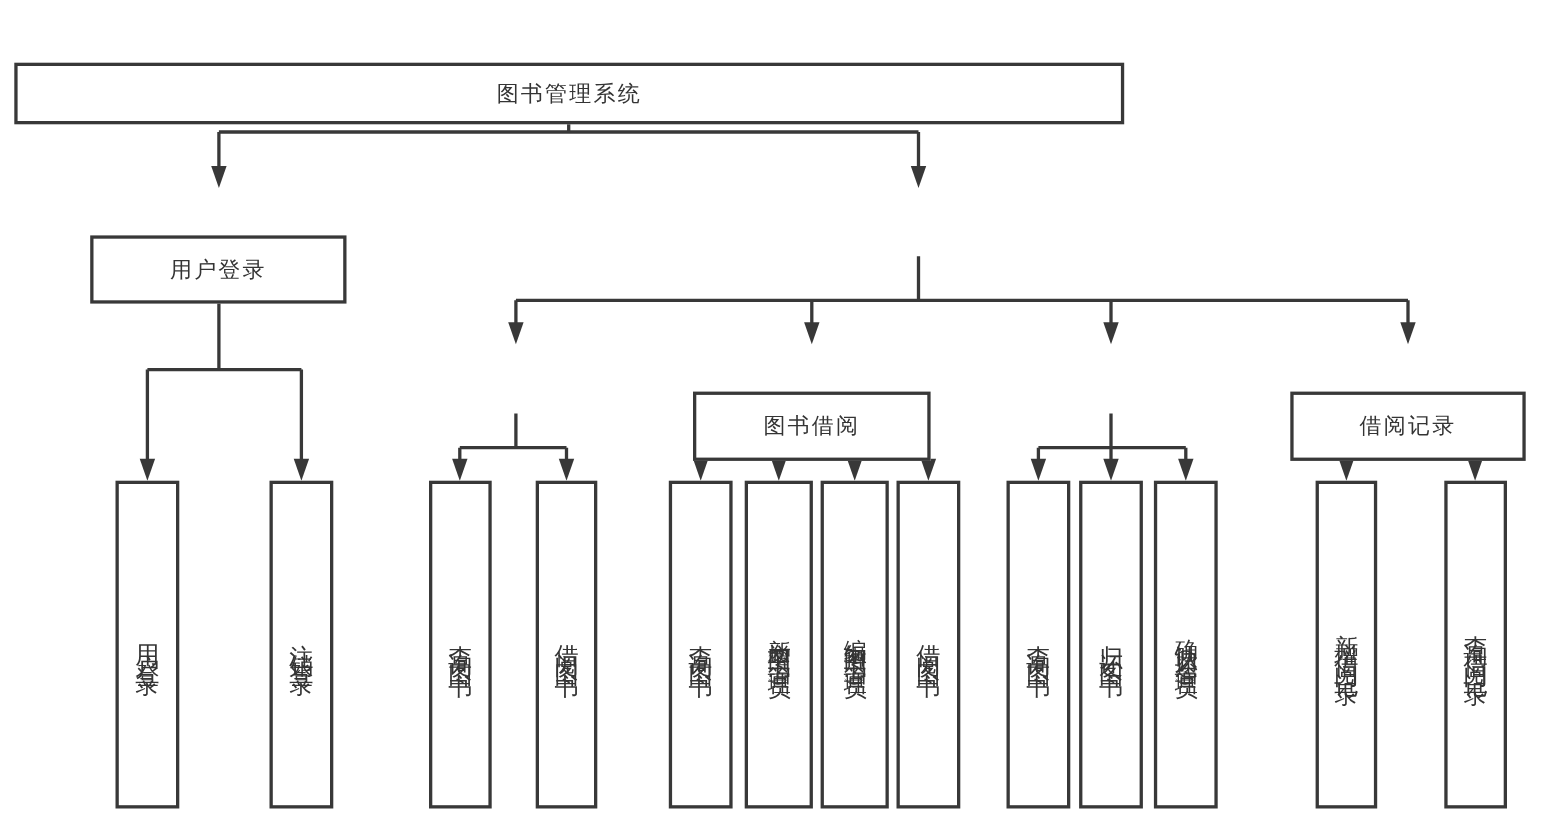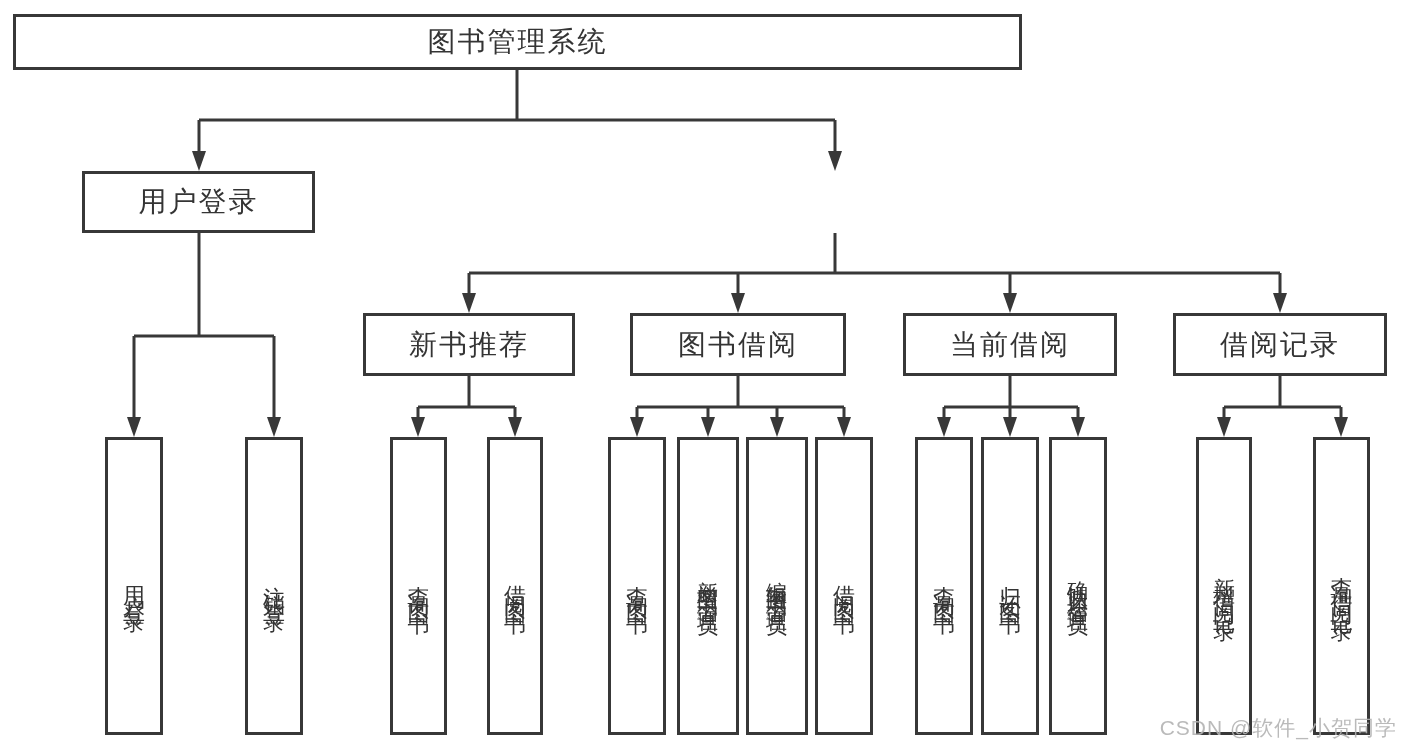--- a/index.html
+++ b/index.html
@@ -27,23 +27,24 @@
     box-sizing: border-box;
     border: 3px solid #383838;
     background: #ffffff;
     color: #343434;
     display: flex;
     align-items: center;
     justify-content: center;
     z-index: 1;
   }
   .h-node {
-    font-size: 28px;
+    font-size: 20px;
     letter-spacing: 2px;
     white-space: nowrap;
+    margin-top: 43px;
   }
   .v-node {
     font-size: 22px;
   }
   .v-node .vtext {
     writing-mode: vertical-rl;
     text-orientation: mixed;
     letter-spacing: 9px;
     line-height: 1;
     white-space: nowrap;
@@ -114,28 +115,22 @@
   </svg>
 
   <div class="node h-node" style="left:13px; top:14px; width:1009px; height:56px;">
     <span>图书管理系统</span>
   </div>
 
   <div class="node h-node" style="left:82px; top:171px; width:233px; height:62px;">
     <span>用户登录</span>
   </div>
 
-  <div class="node h-node" style="left:363px; top:313px; width:212px; height:63px;">
-    <span>新书推荐</span>
-  </div>
   <div class="node h-node" style="left:630px; top:313px; width:216px; height:63px;font-family:Liberation Serif, serif;">
     <span>图书借阅</span>
-  </div>
-  <div class="node h-node" style="left:903px; top:313px; width:214px; height:63px;">
-    <span>当前借阅</span>
   </div>
   <div class="node h-node" style="left:1173px; top:313px; width:214px; height:63px;">
     <span>借阅记录</span>
   </div>
 
   <div class="node v-node" style="left:105px; top:437px; width:58px; height:298px;">
     <span class="vtext">用户登录</span>
   </div>
   <div class="node v-node" style="left:245px; top:437px; width:58px; height:298px;">
     <span class="vtext">注销登录</span>
@@ -171,15 +166,14 @@
     <span class="vtext">确认归还（管理员）</span>
   </div>
 
   <div class="node v-node" style="left:1196px; top:437px; width:56px; height:298px;">
     <span class="vtext">新增借阅记录</span>
   </div>
   <div class="node v-node" style="left:1313px; top:437px; width:57px; height:298px;">
     <span class="vtext">查询借阅记录</span>
   </div>
 
-  <div class="watermark">CSDN @软件_小贺同学</div>
 
 </div>
 
 </body></html>

